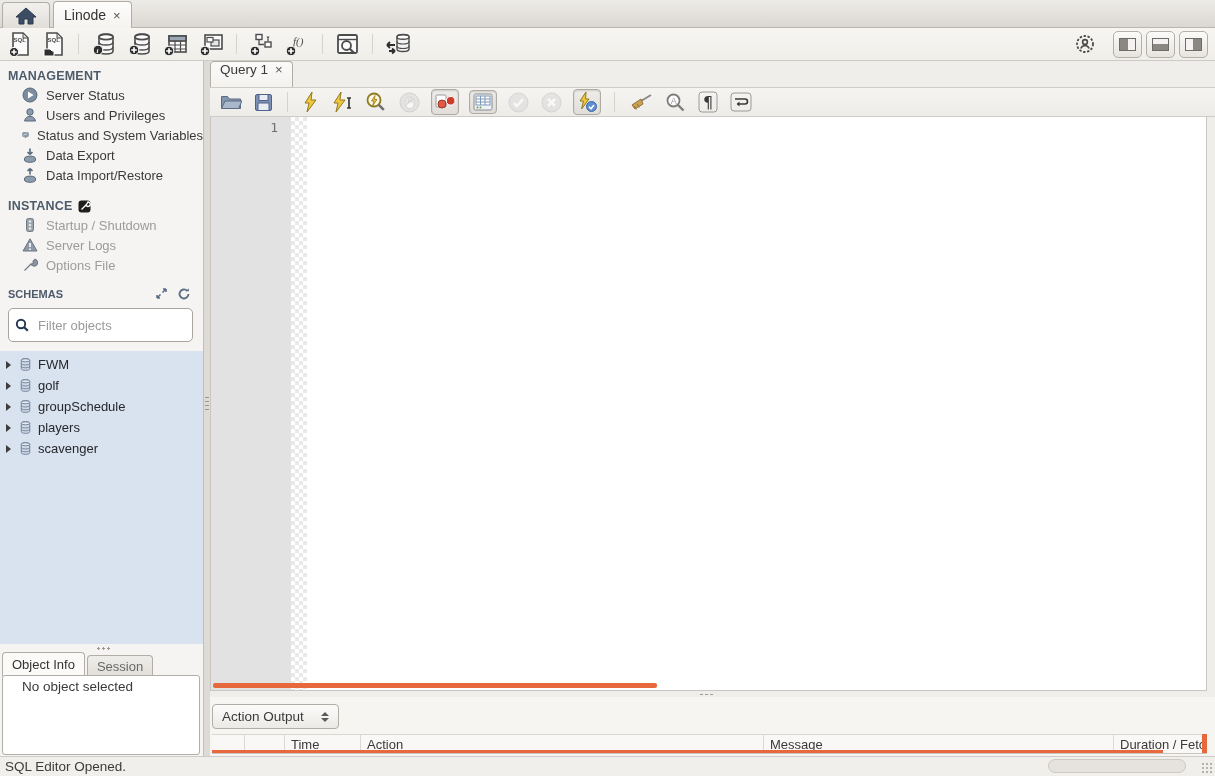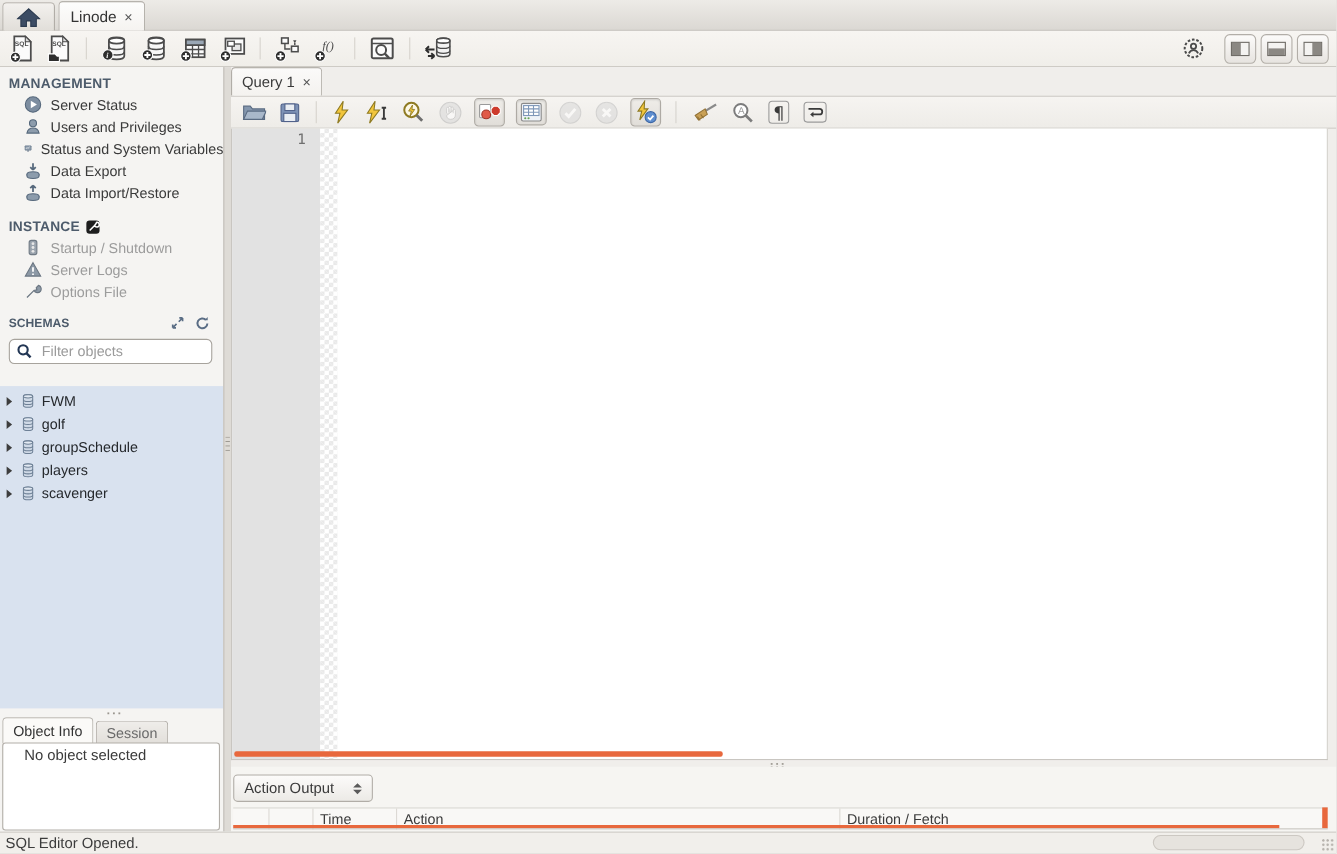--- a/index.html
+++ b/index.html
@@ -40,21 +40,21 @@
              font-weight:bold;font-size:12.5px;color:#4d5b6b;letter-spacing:.2px;}
   .side-item{display:flex;align-items:center;gap:8px;height:20px;padding-left:22px;white-space:nowrap;overflow:hidden;}
   .side-item .lbl{font-size:13px;color:#3a3a3a;}
   .side-item.disabled .lbl{color:#9c9c9c;}
   .mgmt-ic{color:#64758a;}
   .dis-ic{color:#a3a3a3;}
   .schemas-title{display:flex;align-items:center;padding-left:8px;margin-top:10px;height:18px;
              font-weight:bold;font-size:11px;color:#4d5b6b;}
   .schemas-title .spacer{flex:1;}
   .schemas-icons{display:flex;gap:9px;margin-right:12px;color:#5a6d85;}
-  .filter{display:flex;align-items:center;gap:6px;margin:5px 10px 0 8px;height:23px;background:#fff;
+  .filter{display:flex;align-items:center;gap:6px;margin:5px 10px 0 8px;height:34px;background:#fff;
           border:1px solid #a7a39d;border-radius:5px;padding:0 6px;}
   .filter input{border:none;outline:none;flex:1;min-width:0;font-family:"Liberation Sans",sans-serif;
           font-size:13px;color:#333;background:transparent;}
   .filter input::placeholder{color:#9a9a9a;}
   .schema-list{position:absolute;left:0;top:290px;width:203px;height:293px;background:#d9e2ef;padding-top:3px;}
   .schema-row{display:flex;align-items:center;height:21px;padding-left:6px;gap:5px;}
   .tri{width:0;height:0;border-left:5px solid #3d3d3d;border-top:4px solid transparent;border-bottom:4px solid transparent;margin-right:2px;}
   .schema-row .lbl{font-size:13px;color:#25282c;}
   .db-small{color:#76889e;}
   .side-grip{position:absolute;left:96px;top:585px;width:16px;height:5px;
@@ -66,21 +66,21 @@
   .info-body{position:absolute;left:2px;top:614px;width:198px;height:80px;background:#fff;
              border:1px solid #b1ada7;border-radius:3px;padding:3px 19px;font-size:13.5px;color:#3a3a3a;}
 
   
   .vdivider{position:absolute;left:203px;top:61px;width:7px;bottom:20px;background:#dedbd6;border-left:1px solid #c2bfb9;}
   .vd-grip{position:absolute;left:1px;top:336px;width:4px;height:14px;
            background-image:linear-gradient(#9a968f 1px,transparent 1px);background-size:4px 4px;}
 
   
   .work{position:absolute;left:210px;top:61px;right:0;bottom:20px;background:#f0eeeb;}
-  .qtab{position:absolute;left:0;top:0;height:26px;padding:0 9px;display:flex;align-items:center;gap:7px;
+  .qtab{position:absolute;left:0;top:0;height:26px;padding:0 9px;display:flex;gap:7px;
         background:linear-gradient(#fbfaf9,#f4f2ef);border:1px solid #b1ada7;border-bottom:none;
         border-radius:4px 4px 0 0;font-size:13.5px;color:#3a3a3a;z-index:2;}
   .qtoolbar{position:absolute;left:0;right:0;top:26px;height:30px;
         background:linear-gradient(#f6f4f1,#eeece8);border-top:1px solid #cfccc7;border-bottom:1px solid #cfccc7;
         display:flex;align-items:center;gap:10px;padding:0 9px;}
   .pressed{border:1px solid #aeaaa4;border-radius:4px;background:linear-gradient(#efede9,#e1ded9);
         box-shadow:inset 0 1px 2px rgba(0,0,0,.14);padding:1px 2px;}
   .dis{opacity:.55;}
 
   .editor{position:absolute;left:0;right:8px;top:56px;height:574px;background:#fff;
@@ -550,20 +550,23 @@
       </div>
       <div class="out-header">
         <div class="oc" style="width:33px"></div>
         <div class="oc" style="width:40px"></div>
         <div class="oc" style="width:76px">
           <span>Time</span>
         </div>
         <div class="oc" style="width:403px">
           <span>Action</span>
         </div>
+        <div class="oc" style="width:350px">
+          <span>Message</span>
+        </div>
         <div class="oc" style="flex:1;border-right:none">
           <span>Duration / Fetch</span>
         </div>
       </div>
       <div class="out-accent"></div>
       <div class="out-vsliver"></div>
       <div class="out-bottomline"></div>
     </div>
   </div>
 

